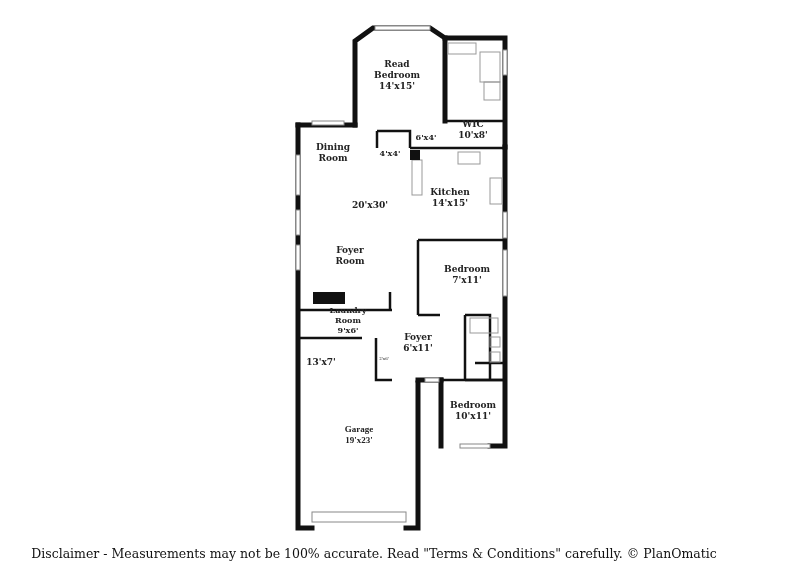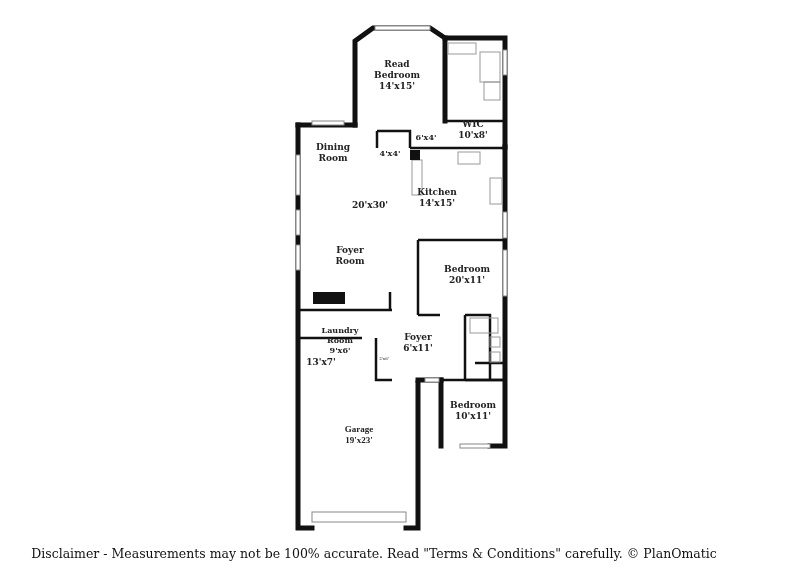--- a/index.html
+++ b/index.html
@@ -86,32 +86,32 @@
 <div class="room-label" style="left:473px; top:130px;">
   <span>WIC</span>
   <span class="dim">10'x8'</span>
 </div>
 <div class="room-label small" style="left:390px; top:153px;">4'x4'</div>
 <div class="room-label small" style="left:426px; top:137px;">6'x4'</div>
 <div class="room-label" style="left:333px; top:153px;">
   <span>Dining</span><br><span>Room</span>
 </div>
 <div class="room-label" style="left:370px; top:205px;">20'x30'</div>
-<div class="room-label" style="left:437px; top:198px;text-align:center;">
+<div class="room-label" style="left:450px; top:198px;text-align:center;">
   <span>Kitchen</span>
   <span class="dim">14'x15'</span>
 </div>
 <div class="room-label" style="left:350px; top:256px;">
   <span>Foyer</span><br><span>Room</span>
 </div>
 <div class="room-label" style="left:467px; top:275px;">
   <span>Bedroom</span>
-  <span class="dim">20'x11'</span>
+  <span class="dim">7'x11'</span>
 </div>
-<div class="room-label small" style="left:340px; top:320px;margin-top:20px;">
+<div class="room-label small" style="left:348px; top:320px;">
   <span>Laundry</span><br><span>Room</span>
   <span class="dim">9'x6'</span>
 </div>
 <div class="room-label" style="left:418px; top:343px;">
   <span>Foyer</span>
   <span class="dim">6'x11'</span>
 </div>
 <div class="room-label" style="left:321px; top:362px;">13'x7'</div>
 <div class="room-label tiny" style="left:384px; top:358px;">2'x6'</div>
 <div class="room-label" style="left:359px; top:435px;font-family:Liberation Serif, serif;">

